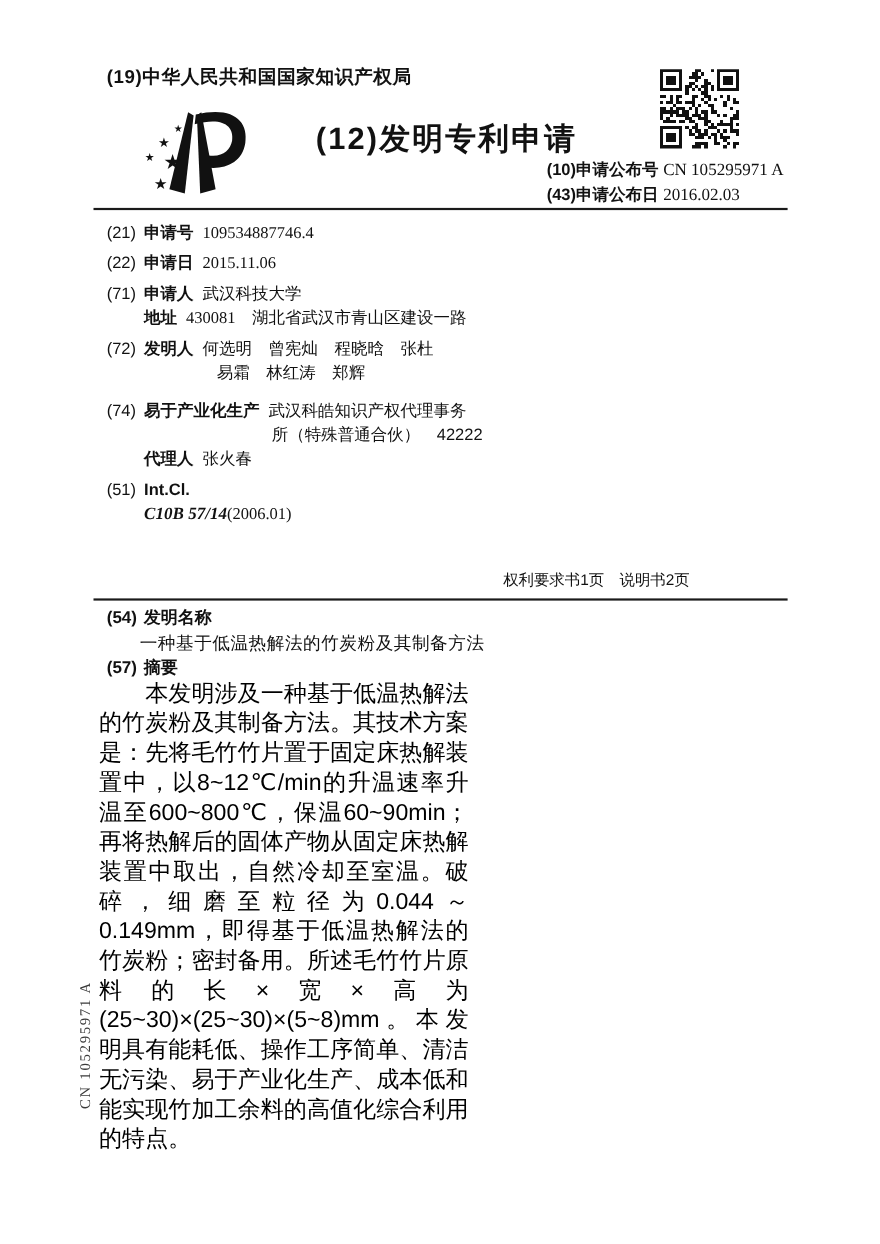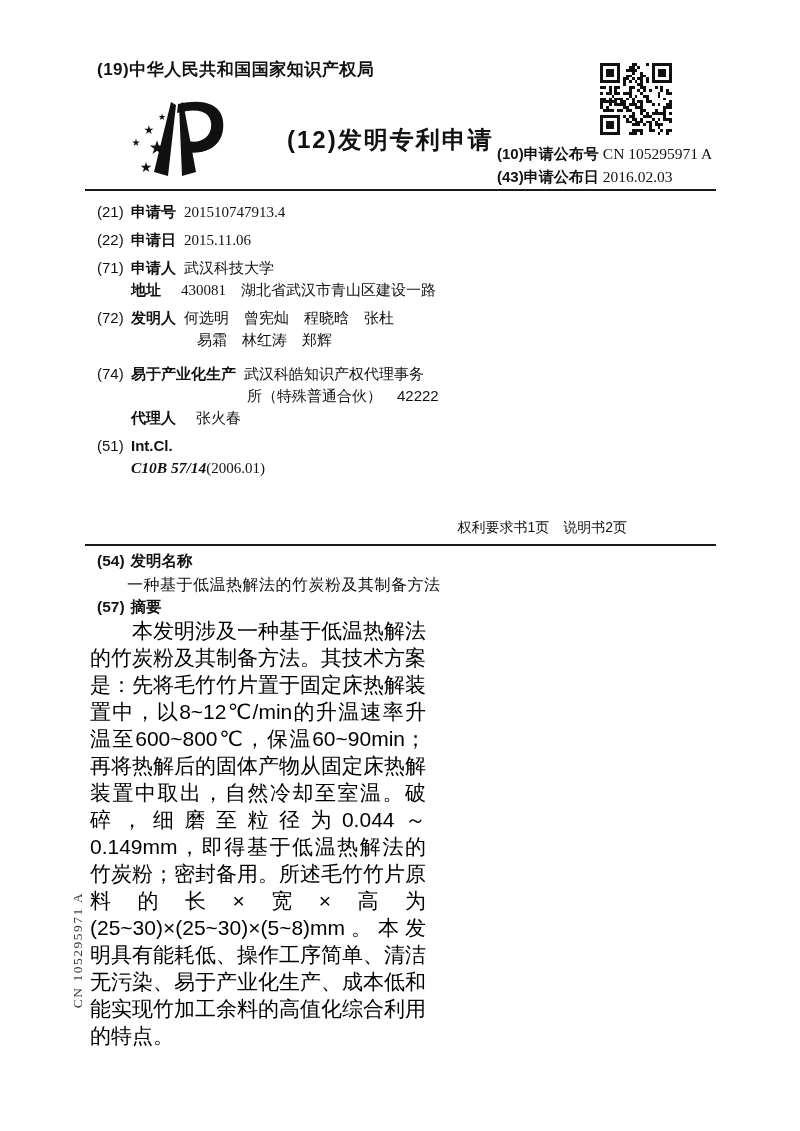--- a/index.html
+++ b/index.html
@@ -4,35 +4,35 @@
 <style>
   html,body{margin:0;padding:0;background:#e8e8e8;}
   .page{
     position:relative;width:800px;height:1131px;background:#ffffff;
     margin:0 auto;overflow:hidden;color:#111;
     font-family:"Liberation Sans","DejaVu Sans",sans-serif;
   }
   .serif{font-family:"Liberation Serif","DejaVu Serif",serif;}
   .abs{position:absolute;}
   .office-line{left:97px;top:58px;font-size:17px;font-weight:600;letter-spacing:0.5px;}
-  .doc-type{left:287px;top:124px;font-size:24px;font-weight:600;letter-spacing:2px;}
+  .doc-type{left:287px;top:107px;font-size:28px;font-weight:600;letter-spacing:2px;}
   .pub-line{left:497px;font-size:15px;white-space:nowrap;}
   .pub-line .lbl{font-weight:700;}
   .pub-line .val{font-family:"Liberation Serif","DejaVu Serif",serif;font-size:15.5px;}
   .pub-no{top:145px;}
   .pub-date{top:168px;}
   .rule{background:#1a1a1a;height:2px;left:85px;width:631px;}
   .rule-top{top:189px;}
   .rule-mid{top:544px;}
   .biblio{left:97px;top:201px;width:420px;font-size:15px;line-height:22px;}
   .bib-row{display:flex;align-items:flex-start;margin-bottom:6px;}
   .bib-code{font-weight:400;flex:0 0 34px;}
   .bib-label{font-weight:700;margin-right:8px;white-space:nowrap;}
   .bib-value{white-space:nowrap;}
-  .sub-row{display:flex;padding-left:34px;margin-top:0;gap:12px;}
+  .sub-row{display:flex;padding-left:34px;margin-top:0;}
   .indent-cont{padding-left:150px;white-space:nowrap;}
   .cls-line{padding-left:34px;white-space:nowrap;}
   .cls-code{font-family:"Liberation Serif","DejaVu Serif",serif;font-style:italic;font-weight:700;font-size:15.5px;}
   .cls-date{font-family:"Liberation Serif","DejaVu Serif",serif;font-size:15px;}
   .pages-info{top:519px;right:173px;font-size:14px;white-space:nowrap;}
   .sec-head{left:97px;font-size:15.5px;font-weight:700;white-space:nowrap;}
   .sec-head .code{margin-right:6px;}
   .s54{top:551px;}
   .s57{top:597px;}
   .invention-title{left:127px;top:575px;font-size:16px;letter-spacing:0.5px;white-space:nowrap;}
@@ -376,21 +376,21 @@
     <span class="val">2016.02.03</span>
   </div>
 
   <div class="abs rule rule-top"></div>
 
   <div class="abs biblio">
 
     <div class="bib-row">
       <span class="bib-code">(21)</span>
       <span class="bib-label">申请号</span>
-      <span class="bib-value serif">201510747913.4</span>
+      <span class="bib-value serif">109534887746.4</span>
     </div>
 
     <div class="bib-row">
       <span class="bib-code">(22)</span>
       <span class="bib-label">申请日</span>
       <span class="bib-value serif">2015.11.06</span>
     </div>
 
     <div style="margin-bottom:6px;">
       <div class="bib-row" style="margin-bottom:0;">

